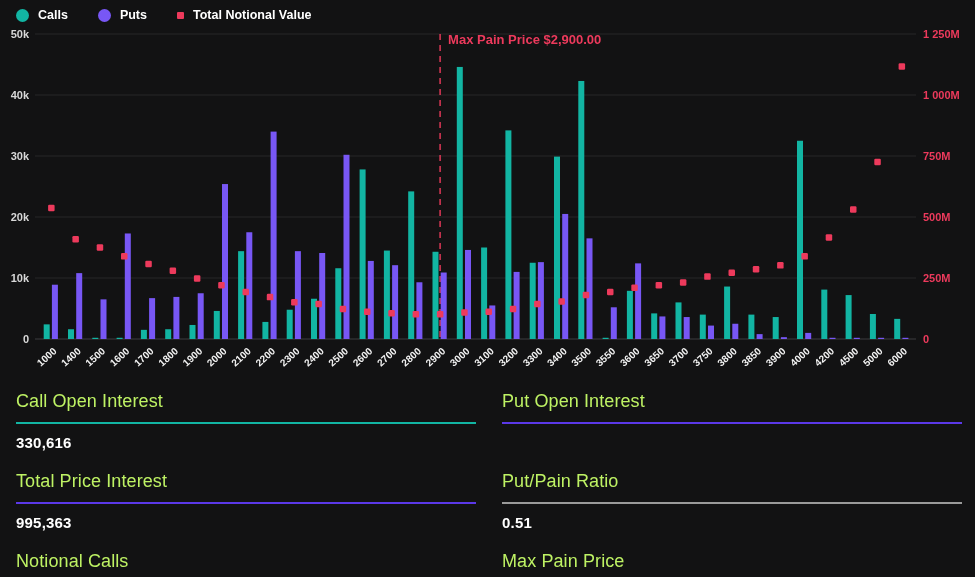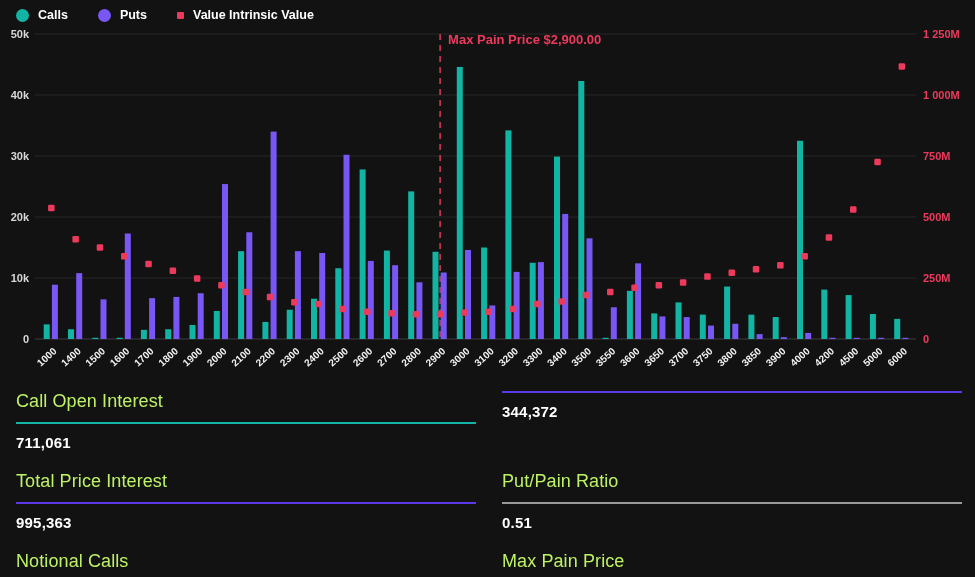--- a/index.html
+++ b/index.html
@@ -30,21 +30,21 @@
     <div class="legend-item">
       <span class="legend-dot" style="background:#12b5a3"></span>
       <span class="legend-label">Calls</span>
     </div>
     <div class="legend-item">
       <span class="legend-dot" style="background:#7857f5"></span>
       <span class="legend-label">Puts</span>
     </div>
     <div class="legend-item">
       <span class="legend-sq" style="background:#ed3a5c"></span>
-      <span class="legend-label">Value Intrinsic Value</span>
+      <span class="legend-label">Total Notional Value</span>
     </div>
   </div>
 
   <div class="chart-wrap">
     <svg id="chart-svg" width="975" height="348">
         <line x1="35" y1="313" x2="916" y2="313" stroke="#3c3c40" stroke-width="1"></line>
         <text x="29" y="317" text-anchor="end" fill="#d8d8d8" font-size="11" font-weight="600">0</text>
         <text x="923" y="317" fill="#ed3a5c" font-size="11" font-weight="700">0</text>
         <line x1="35" y1="252" x2="916" y2="252" stroke="#262628" stroke-width="1"></line>
         <text x="29" y="256" text-anchor="end" fill="#d8d8d8" font-size="11" font-weight="600">10k</text>
@@ -207,25 +207,25 @@
         <rect x="902.4" y="311.8" width="6" height="1.2" fill="#7857f5"></rect>
         <rect x="898.5999999999999" y="37.251999999999995" width="6.5" height="6.5" rx="1.2" fill="#ed3a5c"></rect>
         <text transform="translate(907.8,326) rotate(-42)" text-anchor="end" fill="#f2f2f2" font-size="10" font-weight="700">6000</text>
       </svg>
   </div>
 
   <div class="stats">
     <div class="stat-cell">
       <div class="stat-label">Call Open Interest</div>
       <div class="stat-underline" style="background: rgb(18, 181, 163);"></div>
-      <div class="stat-value">711,061</div>
-    </div>
-    <div class="stat-cell">
+      <div class="stat-value">330,616</div>
+    </div>
+    <div class="stat-cell">
+      <div class="stat-label">Put Open Interest</div>
       <div class="stat-underline" style="background: rgb(91, 56, 232);"></div>
-      <div class="stat-value">344,372</div>
     </div>
     <div class="stat-cell">
       <div class="stat-label">Total Price Interest</div>
       <div class="stat-underline" style="background: rgb(91, 56, 232);"></div>
       <div class="stat-value">995,363</div>
     </div>
     <div class="stat-cell">
       <div class="stat-label">Put/Pain Ratio</div>
       <div class="stat-underline" style="background: rgb(154, 154, 154);"></div>
       <div class="stat-value">0.51</div>

